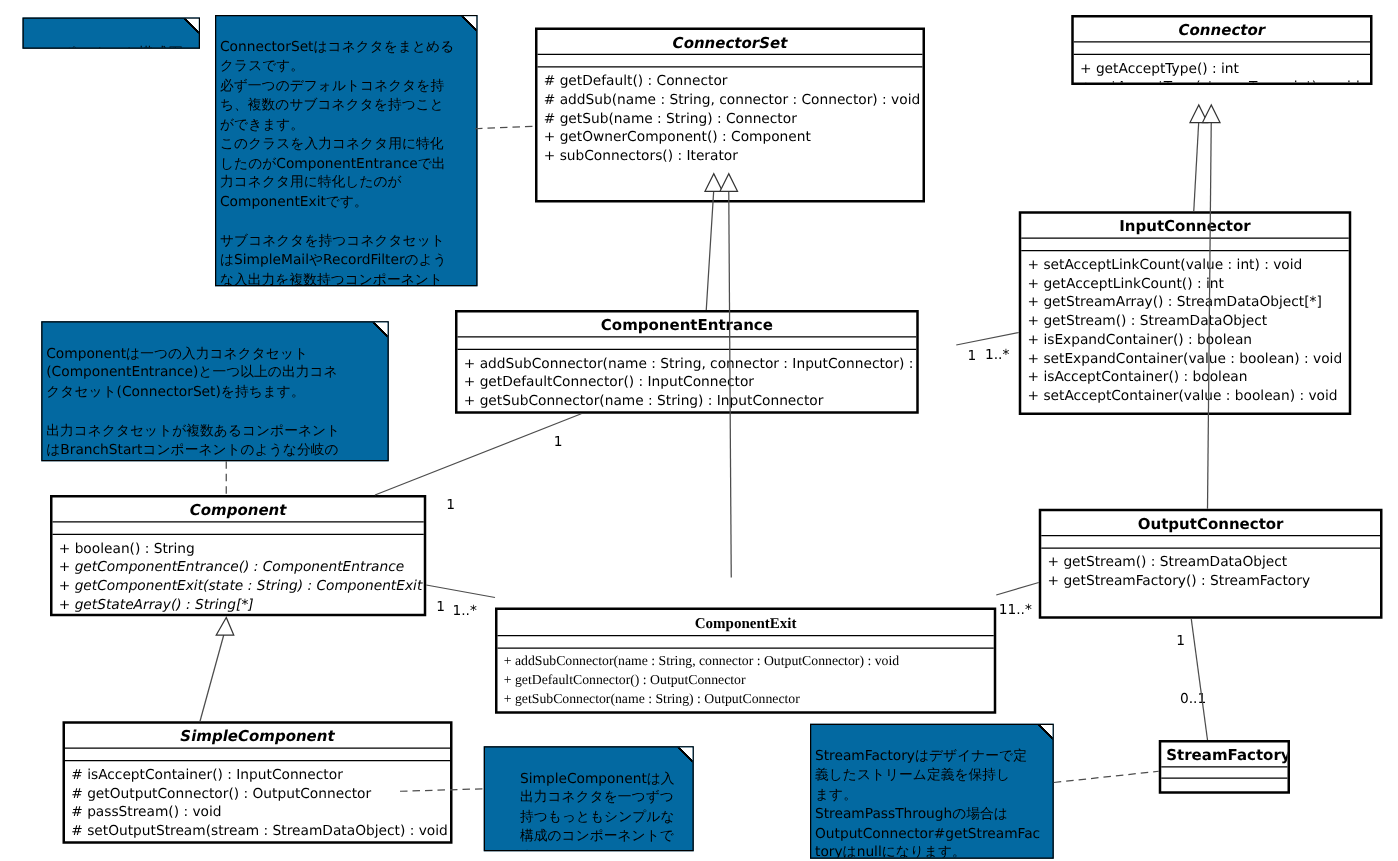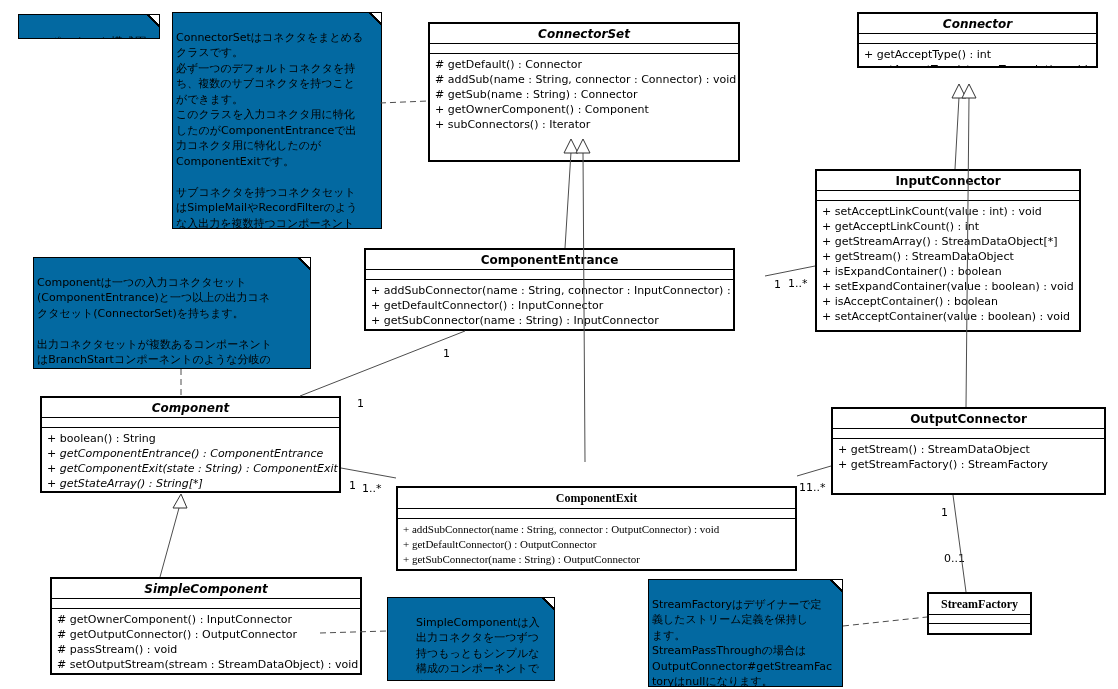--- a/index.html
+++ b/index.html
@@ -156,28 +156,28 @@
     <div class="cls-methods">
       <div>+ getStream() : StreamDataObject</div>
       <div>+ getStreamFactory() : StreamFactory</div>
     </div>
   </div>
 
   <div class="uml-class" style="left:8px;top:577px;width:312px;height:98px;margin-left:42px;">
     <div class="cls-title it">SimpleComponent</div>
     <div class="cls-attrs"></div>
     <div class="cls-methods">
-      <div># getOwnerComponent() : InputConnector</div>
+      <div># isAcceptContainer() : InputConnector</div>
       <div># getOutputConnector() : OutputConnector</div>
       <div># passStream() : void</div>
       <div># setOutputStream(stream : StreamDataObject) : void</div>
     </div>
   </div>
 
-  <div class="uml-class" style="left:927px;top:592px;width:105px;height:43px;font-family:Liberation Serif, serif;">
+  <div class="uml-class" style="left:927px;top:592px;width:105px;height:43px;">
     <div class="cls-title" style="border-bottom:1px solid #000;">StreamFactory</div>
     <div class="compartment-empty"></div>
     <div style="flex:1;"></div>
   </div>
 
   <span class="mult" style="left:774px;top:278px;">1</span>
   <span class="mult" style="left:788px;top:277px;">1..*</span>
   <span class="mult" style="left:443px;top:347px;">1</span>
   <span class="mult" style="left:357px;top:397px;">1</span>
   <span class="mult" style="left:349px;top:479px;">1</span>

